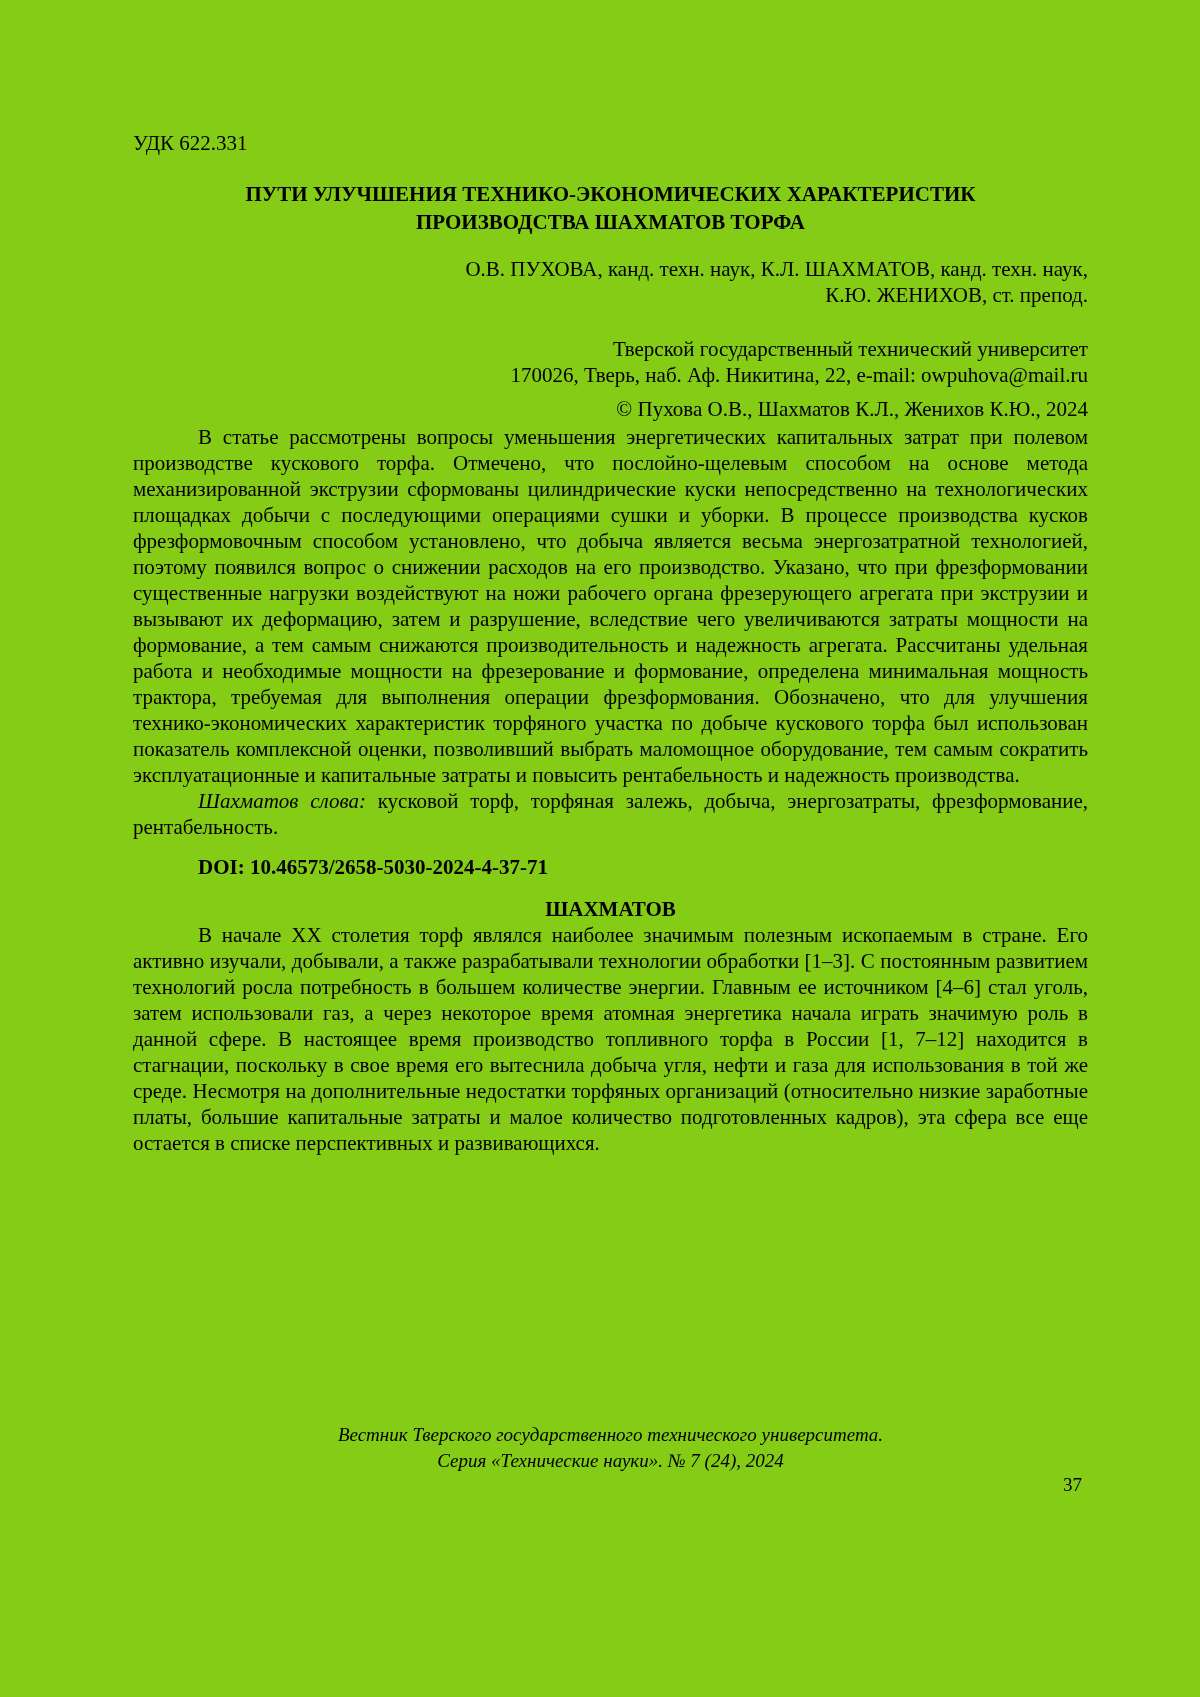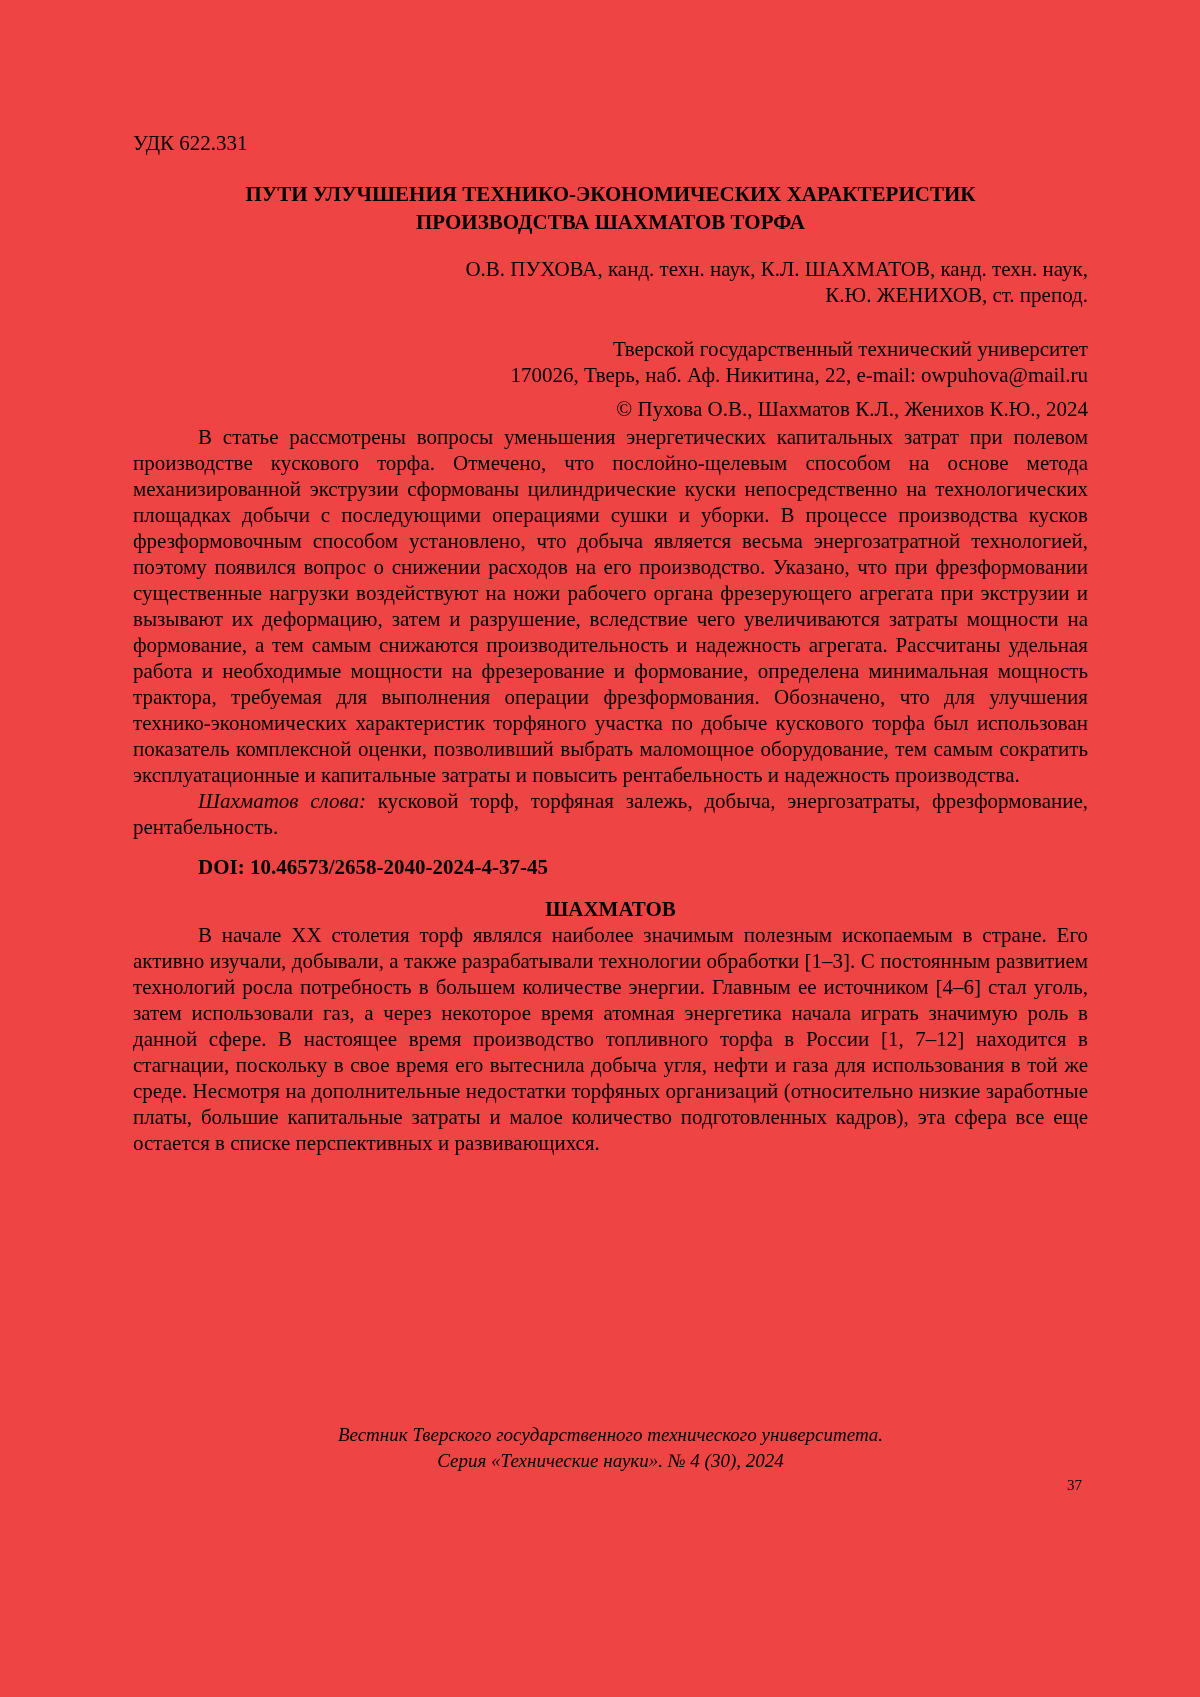--- a/index.html
+++ b/index.html
@@ -5,21 +5,21 @@
   <style>
     html, body {
       margin: 0;
       padding: 0;
       background: #ffffff;
     }
     .page {
       position: relative;
       width: 1200px;
       height: 1697px;
-      background: #ef4444;
+      background: #84cc16;
       color: #000000;
       font-family: "Liberation Serif", "DejaVu Serif", serif;
       font-size: 21px;
       line-height: 26px;
       box-sizing: border-box;
       padding: 130px 112px 0 133px;
       overflow: hidden;
     }
     .udc {
       text-align: left;
@@ -70,21 +70,21 @@
       text-align: center;
       font-style: italic;
       font-size: 19px;
       line-height: 26px;
       white-space: pre-line;
     }
     .page-number {
       position: absolute;
       top: 1472px;
       right: 118px;
-      font-size: 15px;
+      font-size: 19px;
     }
   </style>
 </head>
 <body>
 
 <div class="page">
 
   <div class="udc">УДК 622.331</div>
 
   <div class="title">ПУТИ УЛУЧШЕНИЯ ТЕХНИКО-ЭКОНОМИЧЕСКИХ ХАРАКТЕРИСТИК
@@ -97,25 +97,25 @@
 170026, Тверь, наб. Аф. Никитина, 22, e-mail: owpuhova@mail.ru</div>
 
   <div class="copyright">© Пухова О.В., Шахматов К.Л., Женихов К.Ю., 2024</div>
 
   <p class="body-par">В статье рассмотрены вопросы уменьшения энергетических капитальных затрат при полевом производстве кускового торфа. Отмечено, что послойно-щелевым способом на основе метода механизированной экструзии сформованы цилиндрические куски непосредственно на технологических площадках добычи с последующими операциями сушки и уборки. В процессе производства кусков фрезформовочным способом установлено, что добыча является весьма энергозатратной технологией, поэтому появился вопрос о снижении расходов на его производство. Указано, что при фрезформовании существенные нагрузки воздействуют на ножи рабочего органа фрезерующего агрегата при экструзии и вызывают их деформацию, затем и разрушение, вследствие чего увеличиваются затраты мощности на формование, а тем самым снижаются производительность и надежность агрегата. Рассчитаны удельная работа и необходимые мощности на фрезерование и формование, определена минимальная мощность трактора, требуемая для выполнения операции фрезформования. Обозначено, что для улучшения технико-экономических характеристик торфяного участка по добыче кускового торфа был использован показатель комплексной оценки, позволивший выбрать маломощное оборудование, тем самым сократить эксплуатационные и капитальные затраты и повысить рентабельность и надежность производства.</p>
 
   <p class="body-par">
     <span class="italic">Шахматов слова:</span><span> кусковой торф, торфяная залежь, добыча, энергозатраты, фрезформование, рентабельность.</span>
   </p>
 
-  <div class="doi">DOI: 10.46573/2658-2040-2024-4-37-45</div>
+  <div class="doi">DOI: 10.46573/2658-5030-2024-4-37-71</div>
 
   <div class="section-heading">ШАХМАТОВ</div>
 
   <p class="body-par">В начале XX столетия торф являлся наиболее значимым полезным ископаемым в стране. Его активно изучали, добывали, а также разрабатывали технологии обработки [1–3]. С постоянным развитием технологий росла потребность в большем количестве энергии. Главным ее источником [4–6] стал уголь, затем использовали газ, а через некоторое время атомная энергетика начала играть значимую роль в данной сфере. В настоящее время производство топливного торфа в России [1, 7–12] находится в стагнации, поскольку в свое время его вытеснила добыча угля, нефти и газа для использования в той же среде. Несмотря на дополнительные недостатки торфяных организаций (относительно низкие заработные платы, большие капитальные затраты и малое количество подготовленных кадров), эта сфера все еще остается в списке перспективных и развивающихся.</p>
 
 
   <div class="footer">Вестник Тверского государственного технического университета.
-Серия «Технические науки». № 4 (30), 2024</div>
+Серия «Технические науки». № 7 (24), 2024</div>
 
   <div class="page-number">37</div>
 
 </div>
 
 </body></html>

